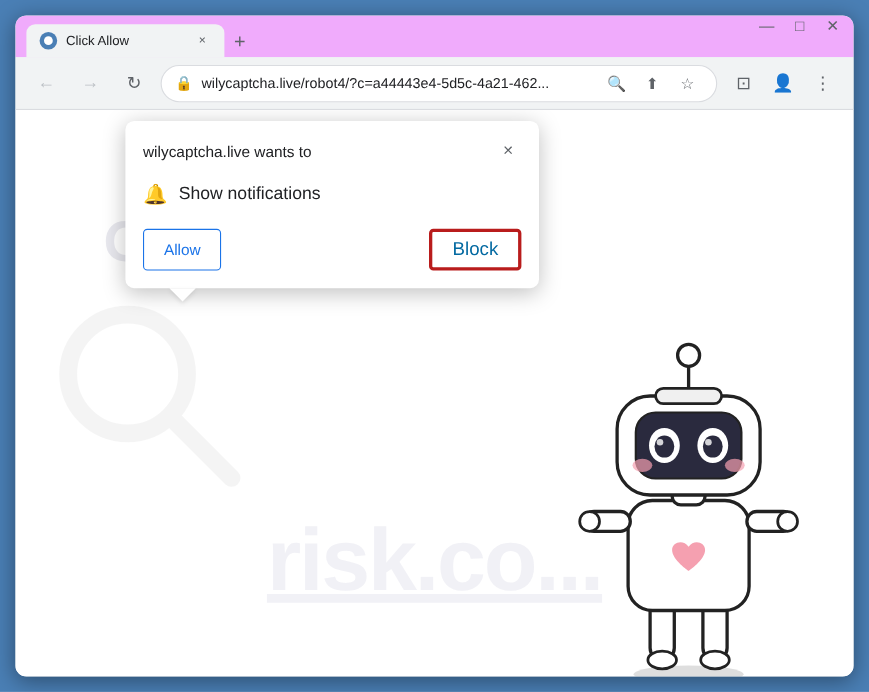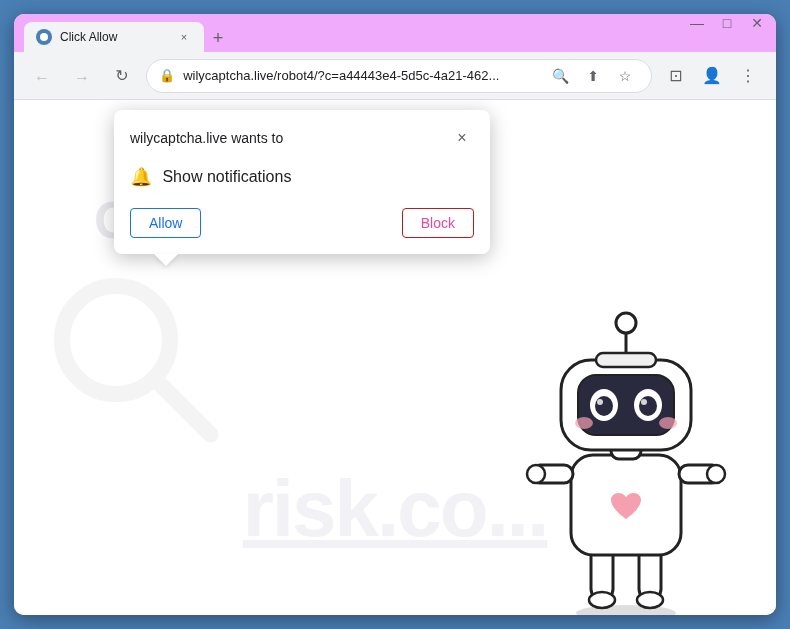--- a/index.html
+++ b/index.html
@@ -292,25 +292,25 @@
       border: 1px solid #1a73e8;
       border-radius: 4px;
       background: transparent;
       color: #1a73e8;
       font-size: 14px;
       font-weight: 500;
       cursor: pointer;
     }
     .btn-block {
       padding: 6px 18px;
-      border: 1px solid #b91c1c;
+      border: 3px solid #b91c1c;
       border-radius: 4px;
       background: transparent;
-      color: #ec4899;
-      font-size: 14px;
+      color: #0369a1;
+      font-size: 17px;
       font-weight: 500;
       cursor: pointer;
     }
     
     .notification-popup::after {
       content: '';
       position: absolute;
       bottom: -12px;
       left: 40px;
       width: 0;

